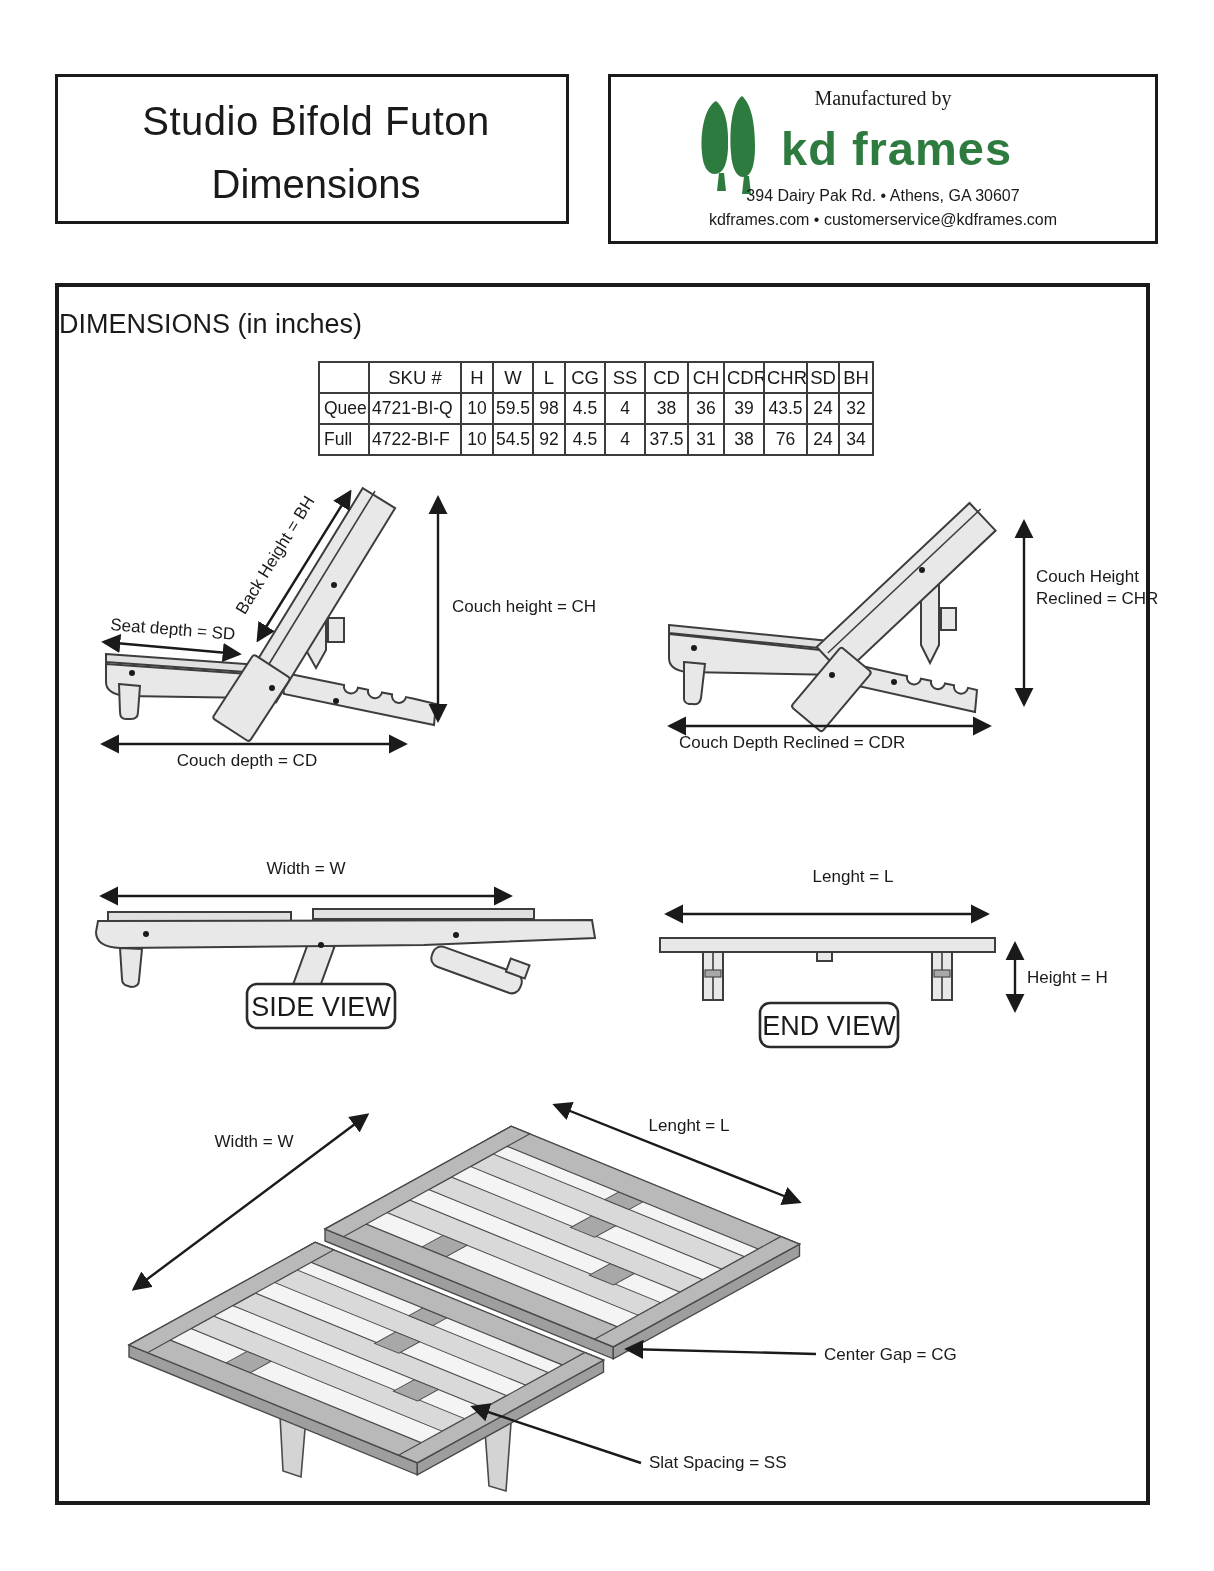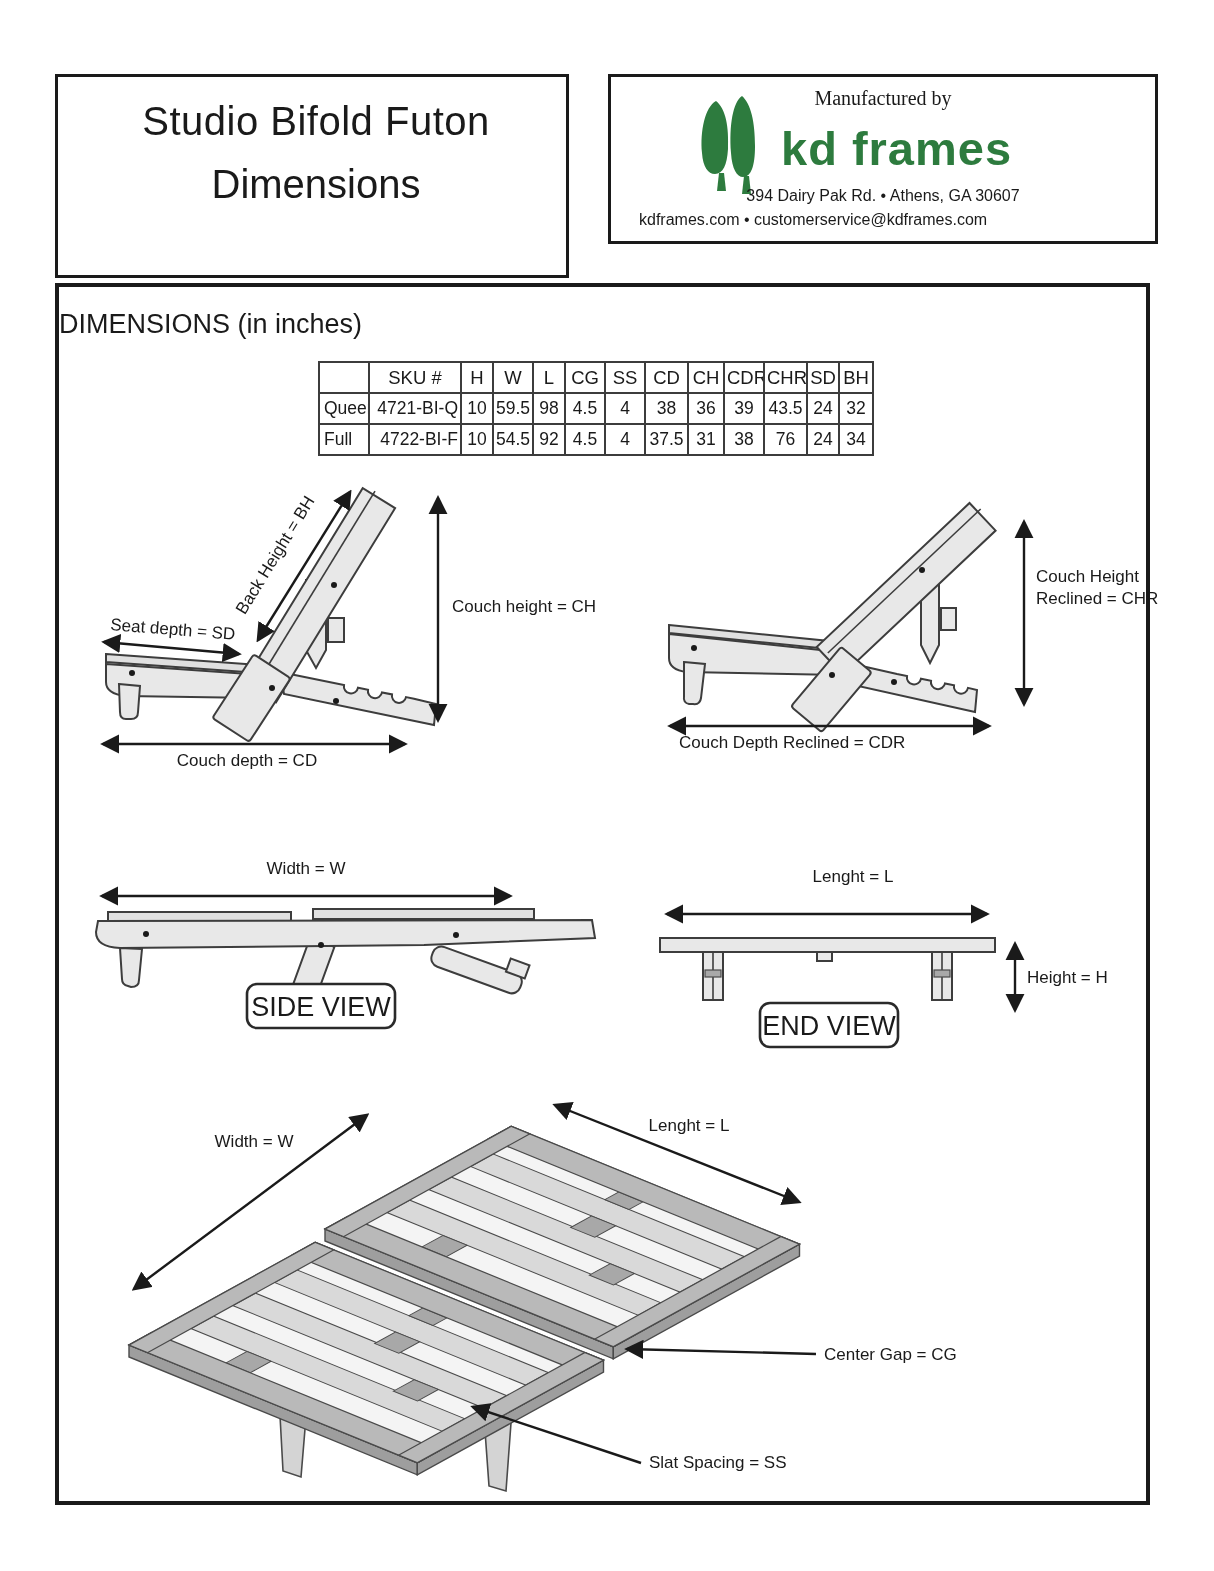--- a/index.html
+++ b/index.html
@@ -1,47 +1,47 @@
 <!DOCTYPE html>
 <html><head>
 <meta charset="utf-8">
 <style>
   html,body{margin:0;padding:0;background:#e9e9e9;}
   .page{position:relative;width:1214px;height:1571px;background:#ffffff;
         font-family:"Liberation Sans","DejaVu Sans",sans-serif;color:#1a1a1a;overflow:hidden;}
   svg{overflow:visible;display:block;}
 
   
-  .title-box{position:absolute;left:55px;top:74px;width:514px;height:204px;
+  .title-box{position:absolute;left:55px;top:74px;width:514px;height:150px;
              border:3px solid #1a1a1a;box-sizing:border-box;text-align:center;padding-left:8px;}
   .title-box .l1{margin-top:22px;font-size:40px;letter-spacing:0.5px;}
   .title-box .l2{margin-top:18px;font-size:40px;}
   .logo-box{position:absolute;left:608px;top:74px;width:550px;height:170px;
             border:3px solid #1a1a1a;box-sizing:border-box;}
   .manuf{position:absolute;left:0;top:10px;width:100%;text-align:center;
          font-family:"Liberation Serif","DejaVu Serif",serif;font-size:20px;}
   .trees{position:absolute;left:86px;top:18px;}
   .brand{position:absolute;left:158px;top:44px;font-size:47px;font-weight:700;
          letter-spacing:1px;color:#2d7b3e;margin-left:12px;}
   .addr1{position:absolute;left:0;top:110px;width:100%;text-align:center;font-size:16px;}
-  .addr2{position:absolute;left:0;top:134px;width:100%;text-align:left;font-size:16px;padding-left:28px;}
+  .addr2{position:absolute;left:0;top:134px;width:100%;text-align:center;font-size:16px;}
 
   
   .main-box{position:absolute;left:55px;top:283px;width:1087px;height:1214px;
             border:4px solid #1a1a1a;}
   .dims-heading{position:absolute;left:0;top:22px;width:1000px;text-align:left;font-size:27px;}
 
   
   table.dims{position:absolute;left:259px;top:74px;border-collapse:collapse;
              table-layout:fixed;width:554px;}
   table.dims td{border:2px solid #3c3c3c;height:29px;text-align:center;
                 font-size:17.5px;padding:0 2px;white-space:nowrap;overflow:hidden;}
   table.dims tr.hdr td{font-size:18.5px;}
   table.dims td.lbl{text-align:left;padding-left:4px;}
-  table.dims td.sku{text-align:right;}
+  table.dims td.sku{text-align:left;}
 
   .diag{position:absolute;}
   .shape{fill:#e8e8e8;stroke:#3d3d3d;stroke-width:2;}
   .shape2{fill:#e0e0e0;stroke:#3d3d3d;stroke-width:2;}
   .seam{stroke:#3d3d3d;stroke-width:1.6;fill:none;}
   .dot{fill:#1a1a1a;}
   .arrow{stroke:#1a1a1a;stroke-width:2.4;fill:none;}
   .lab{font-size:17px;fill:#1a1a1a;}
   .viewbox-rect{fill:#ffffff;stroke:#2a2a2a;stroke-width:2.6;}
   .viewbox-text{font-size:27px;fill:#1a1a1a;}

